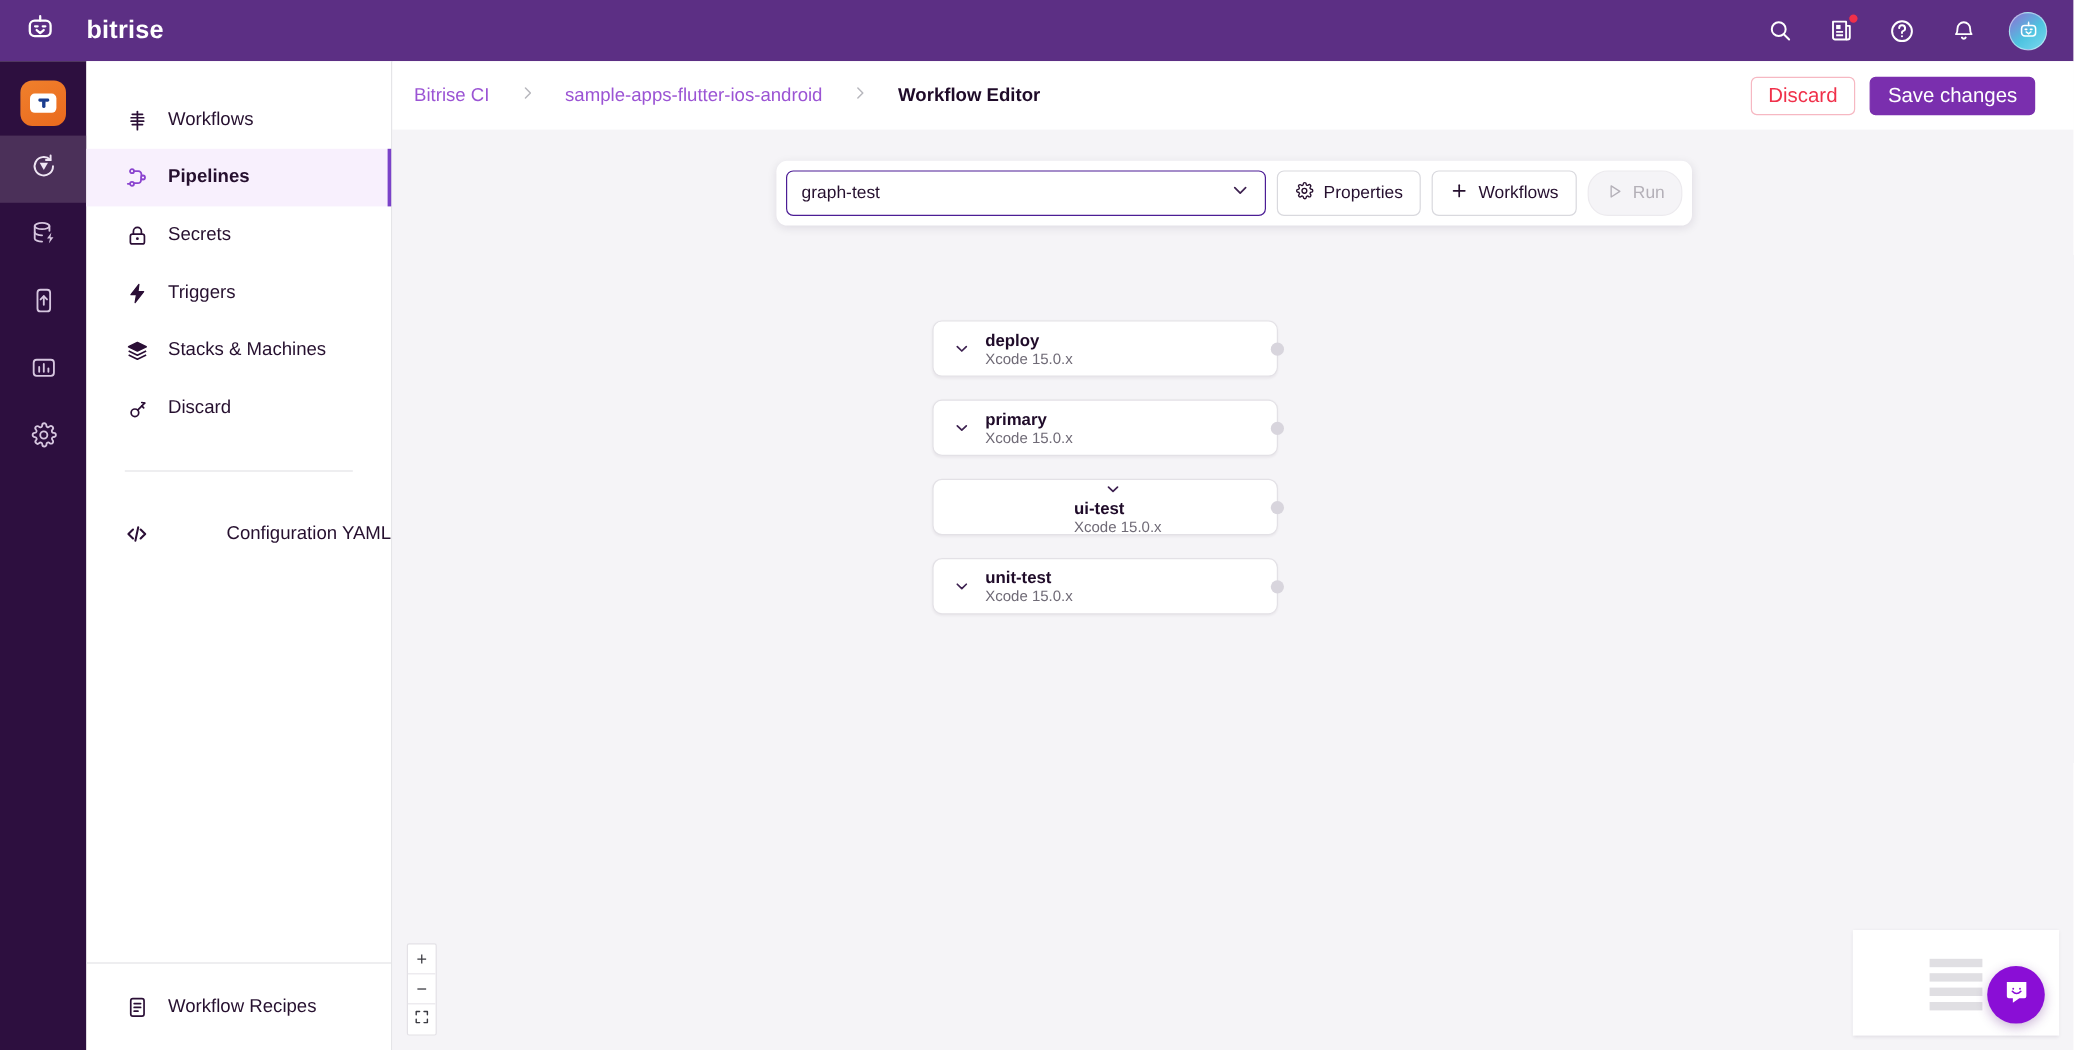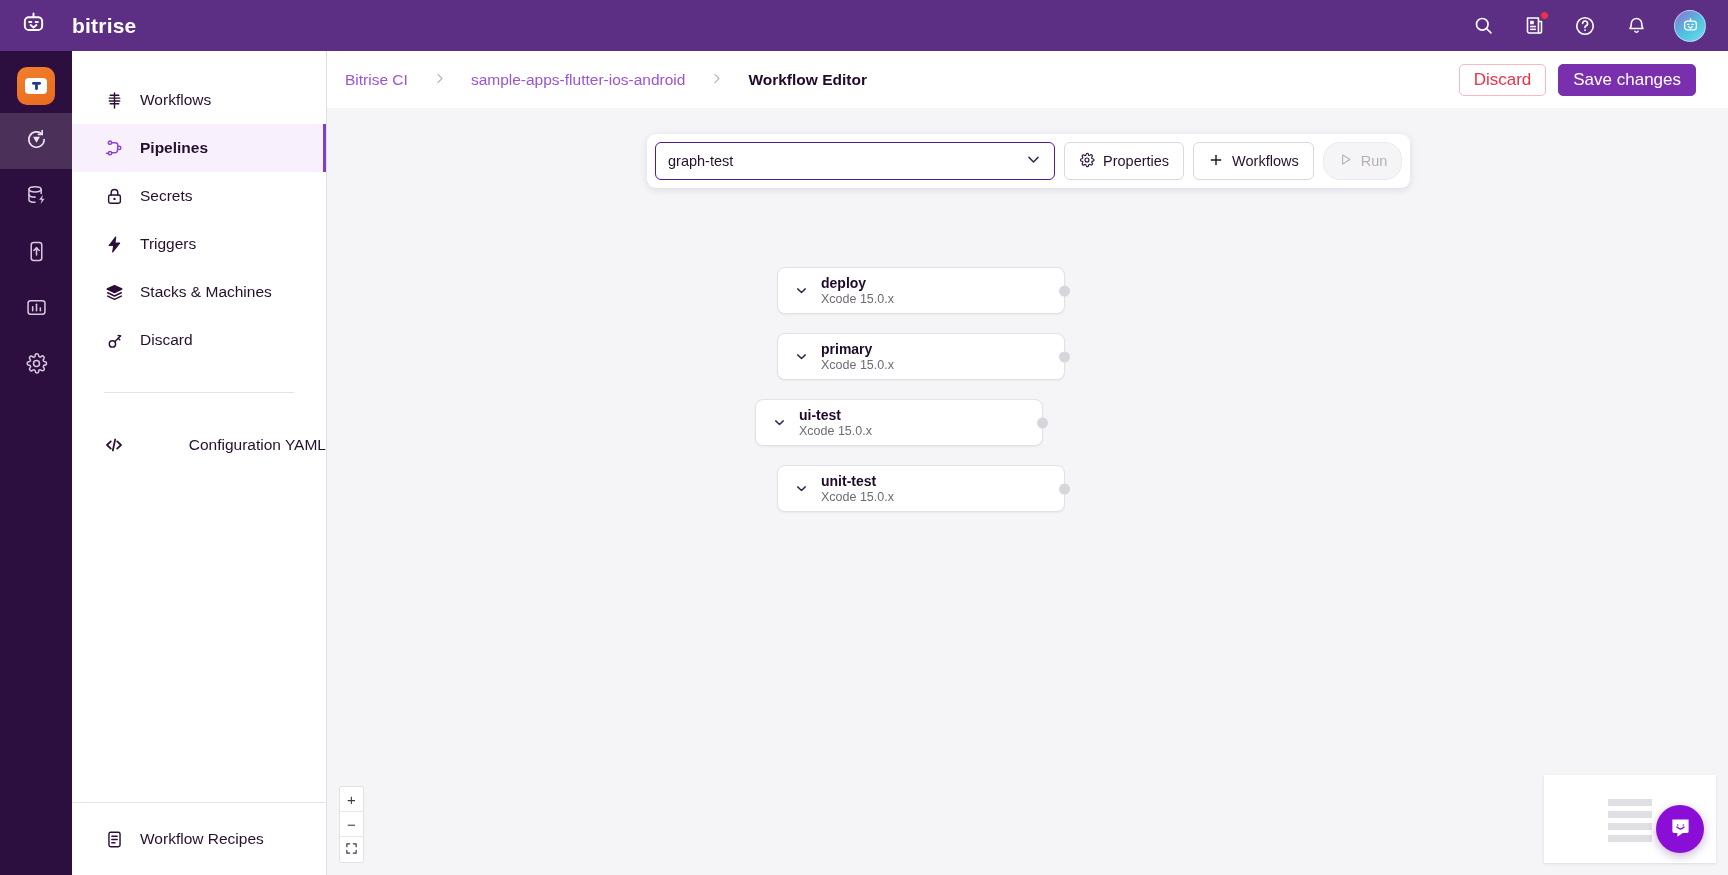--- a/index.html
+++ b/index.html
@@ -479,21 +479,21 @@
           <polyline points="6,9.4 12,15.2 18,9.4"></polyline>
         </svg>
       </span>
       <span class="node-text">
         <span class="node-title">primary</span>
         <span class="node-sub">Xcode 15.0.x</span>
       </span>
       <span class="node-handle"></span>
     </div>
 
-    <div class="node" style="left:428px; top:291px;">
+    <div class="node" style="left:450px; top:291px;flex-direction:column;">
       <span class="node-chev">
         <svg width="15" height="15" viewBox="0 0 24 24" fill="none" stroke="#3d2150" stroke-width="2.3" stroke-linecap="round" stroke-linejoin="round">
           <polyline points="6,9.4 12,15.2 18,9.4"></polyline>
         </svg>
       </span>
       <span class="node-text">
         <span class="node-title">ui-test</span>
         <span class="node-sub">Xcode 15.0.x</span>
       </span>
       <span class="node-handle"></span>

